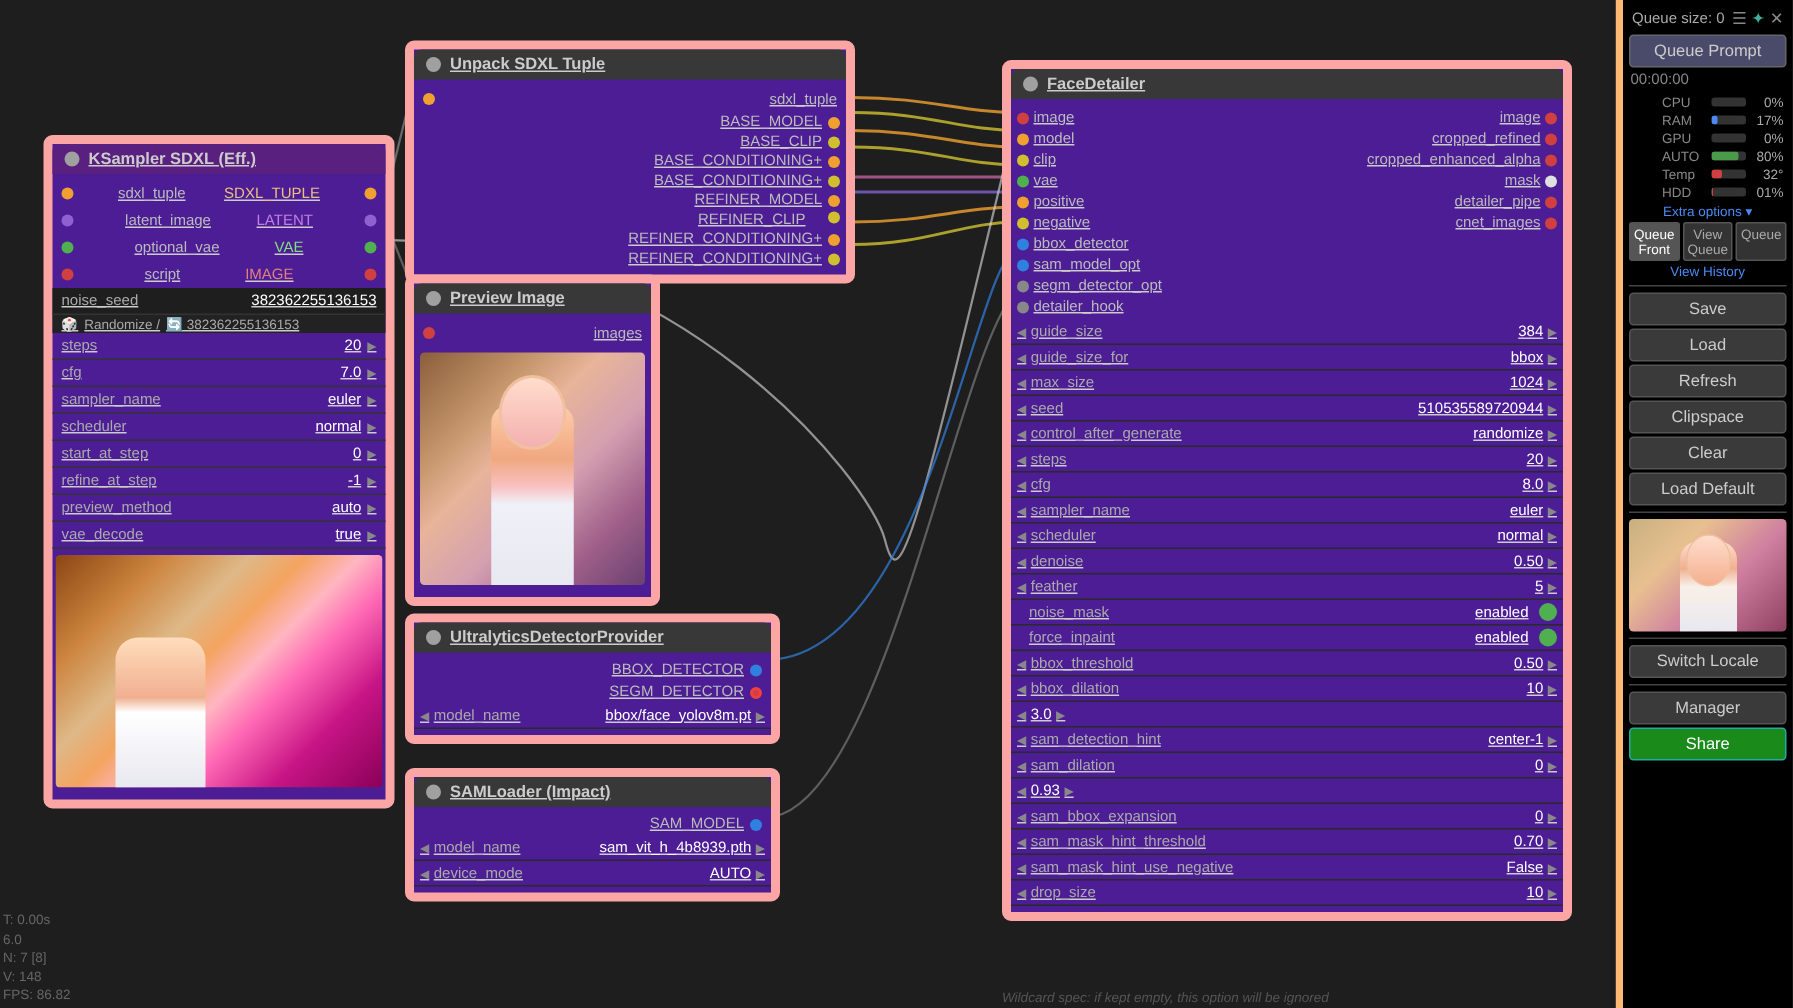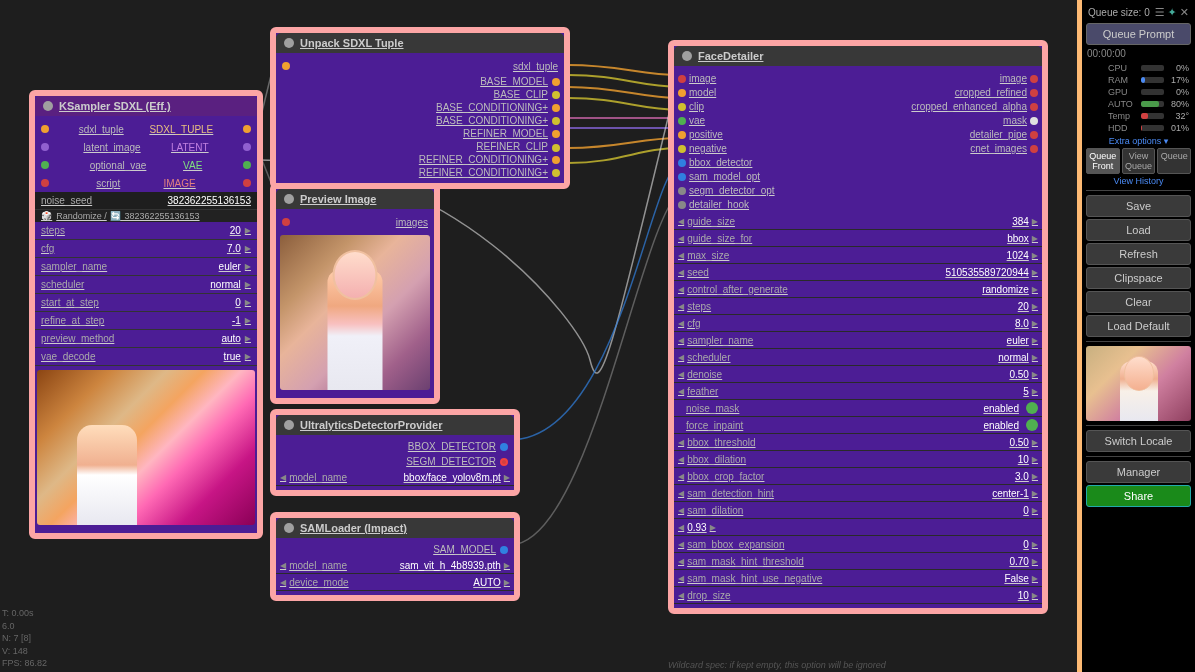--- a/index.html
+++ b/index.html
@@ -551,21 +551,21 @@
           <span class="port-dot port-orange"></span>
         </div>
         <div style="display:flex; align-items:center; gap:4px; padding:1px 0;">
           <span style="font-size:10px;color:#bbb;">BASE_CONDITIONING+</span>
           <span class="port-dot port-yellow"></span>
         </div>
         <div style="display:flex; align-items:center; gap:4px; padding:1px 0;">
           <span style="font-size:10px;color:#bbb;">REFINER_MODEL</span>
           <span class="port-dot port-orange"></span>
         </div>
-        <div style="display:flex; align-items:flex-end; gap:4px; padding:1px 0;">
+        <div style="display:flex; align-items:flex-start; gap:15px; padding:1px 0;">
           <span style="font-size:10px;color:#bbb;">REFINER_CLIP</span>
           <span class="port-dot port-yellow"></span>
         </div>
         <div style="display:flex; align-items:center; gap:4px; padding:1px 0;">
           <span style="font-size:10px;color:#bbb;">REFINER_CONDITIONING+</span>
           <span class="port-dot port-orange"></span>
         </div>
         <div style="display:flex; align-items:center; gap:4px; padding:1px 0;">
           <span style="font-size:10px;color:#bbb;">REFINER_CONDITIONING+</span>
           <span class="port-dot port-yellow"></span>
@@ -801,21 +801,20 @@
           <span class="fd-arrow-right">▶</span>
         </div>
         <div class="fd-param-row">
           <span class="fd-arrow-left">◀</span>
           <span class="fd-label">bbox_dilation</span>
           <span class="fd-value">10</span>
           <span class="fd-arrow-right">▶</span>
         </div>
         <div class="fd-param-row">
           <span class="fd-arrow-left">◀</span>
-          <span class="fd-label">bbox_crop_factor</span>
           <span class="fd-value">3.0</span>
           <span class="fd-arrow-right">▶</span>
         </div>
         <div class="fd-param-row">
           <span class="fd-arrow-left">◀</span>
           <span class="fd-label">sam_detection_hint</span>
           <span class="fd-value">center-1</span>
           <span class="fd-arrow-right">▶</span>
         </div>
         <div class="fd-param-row">

